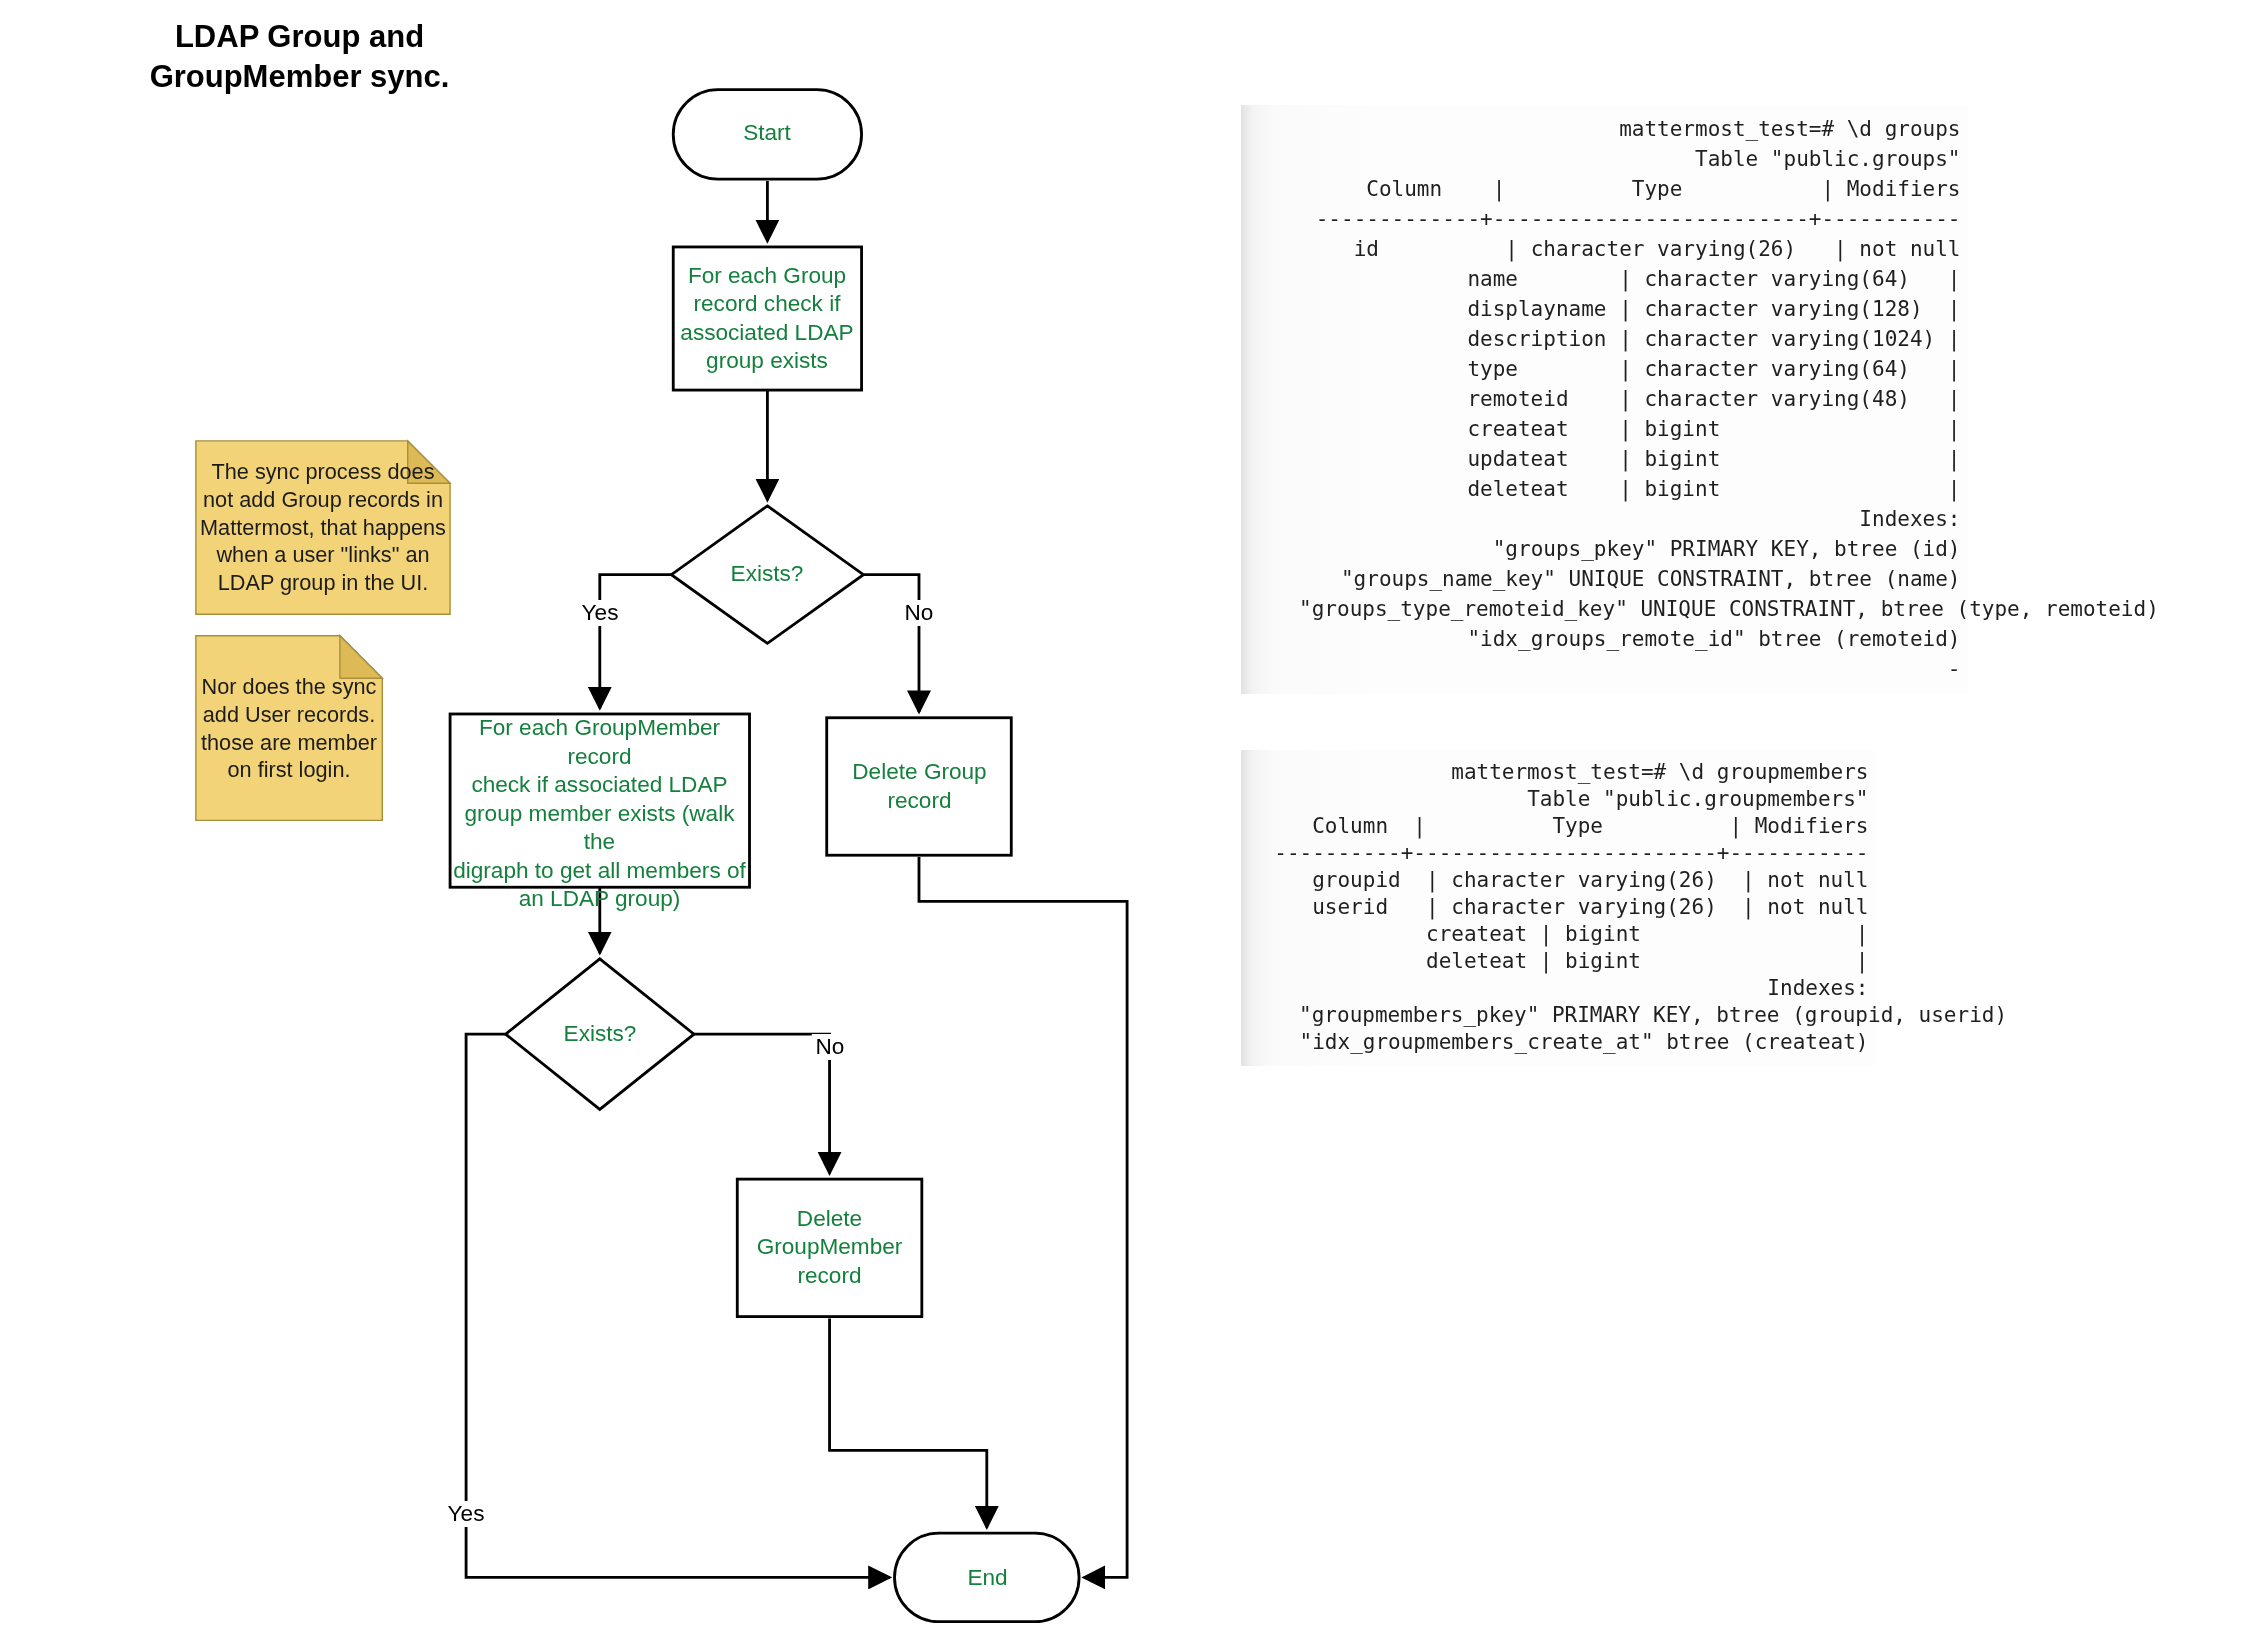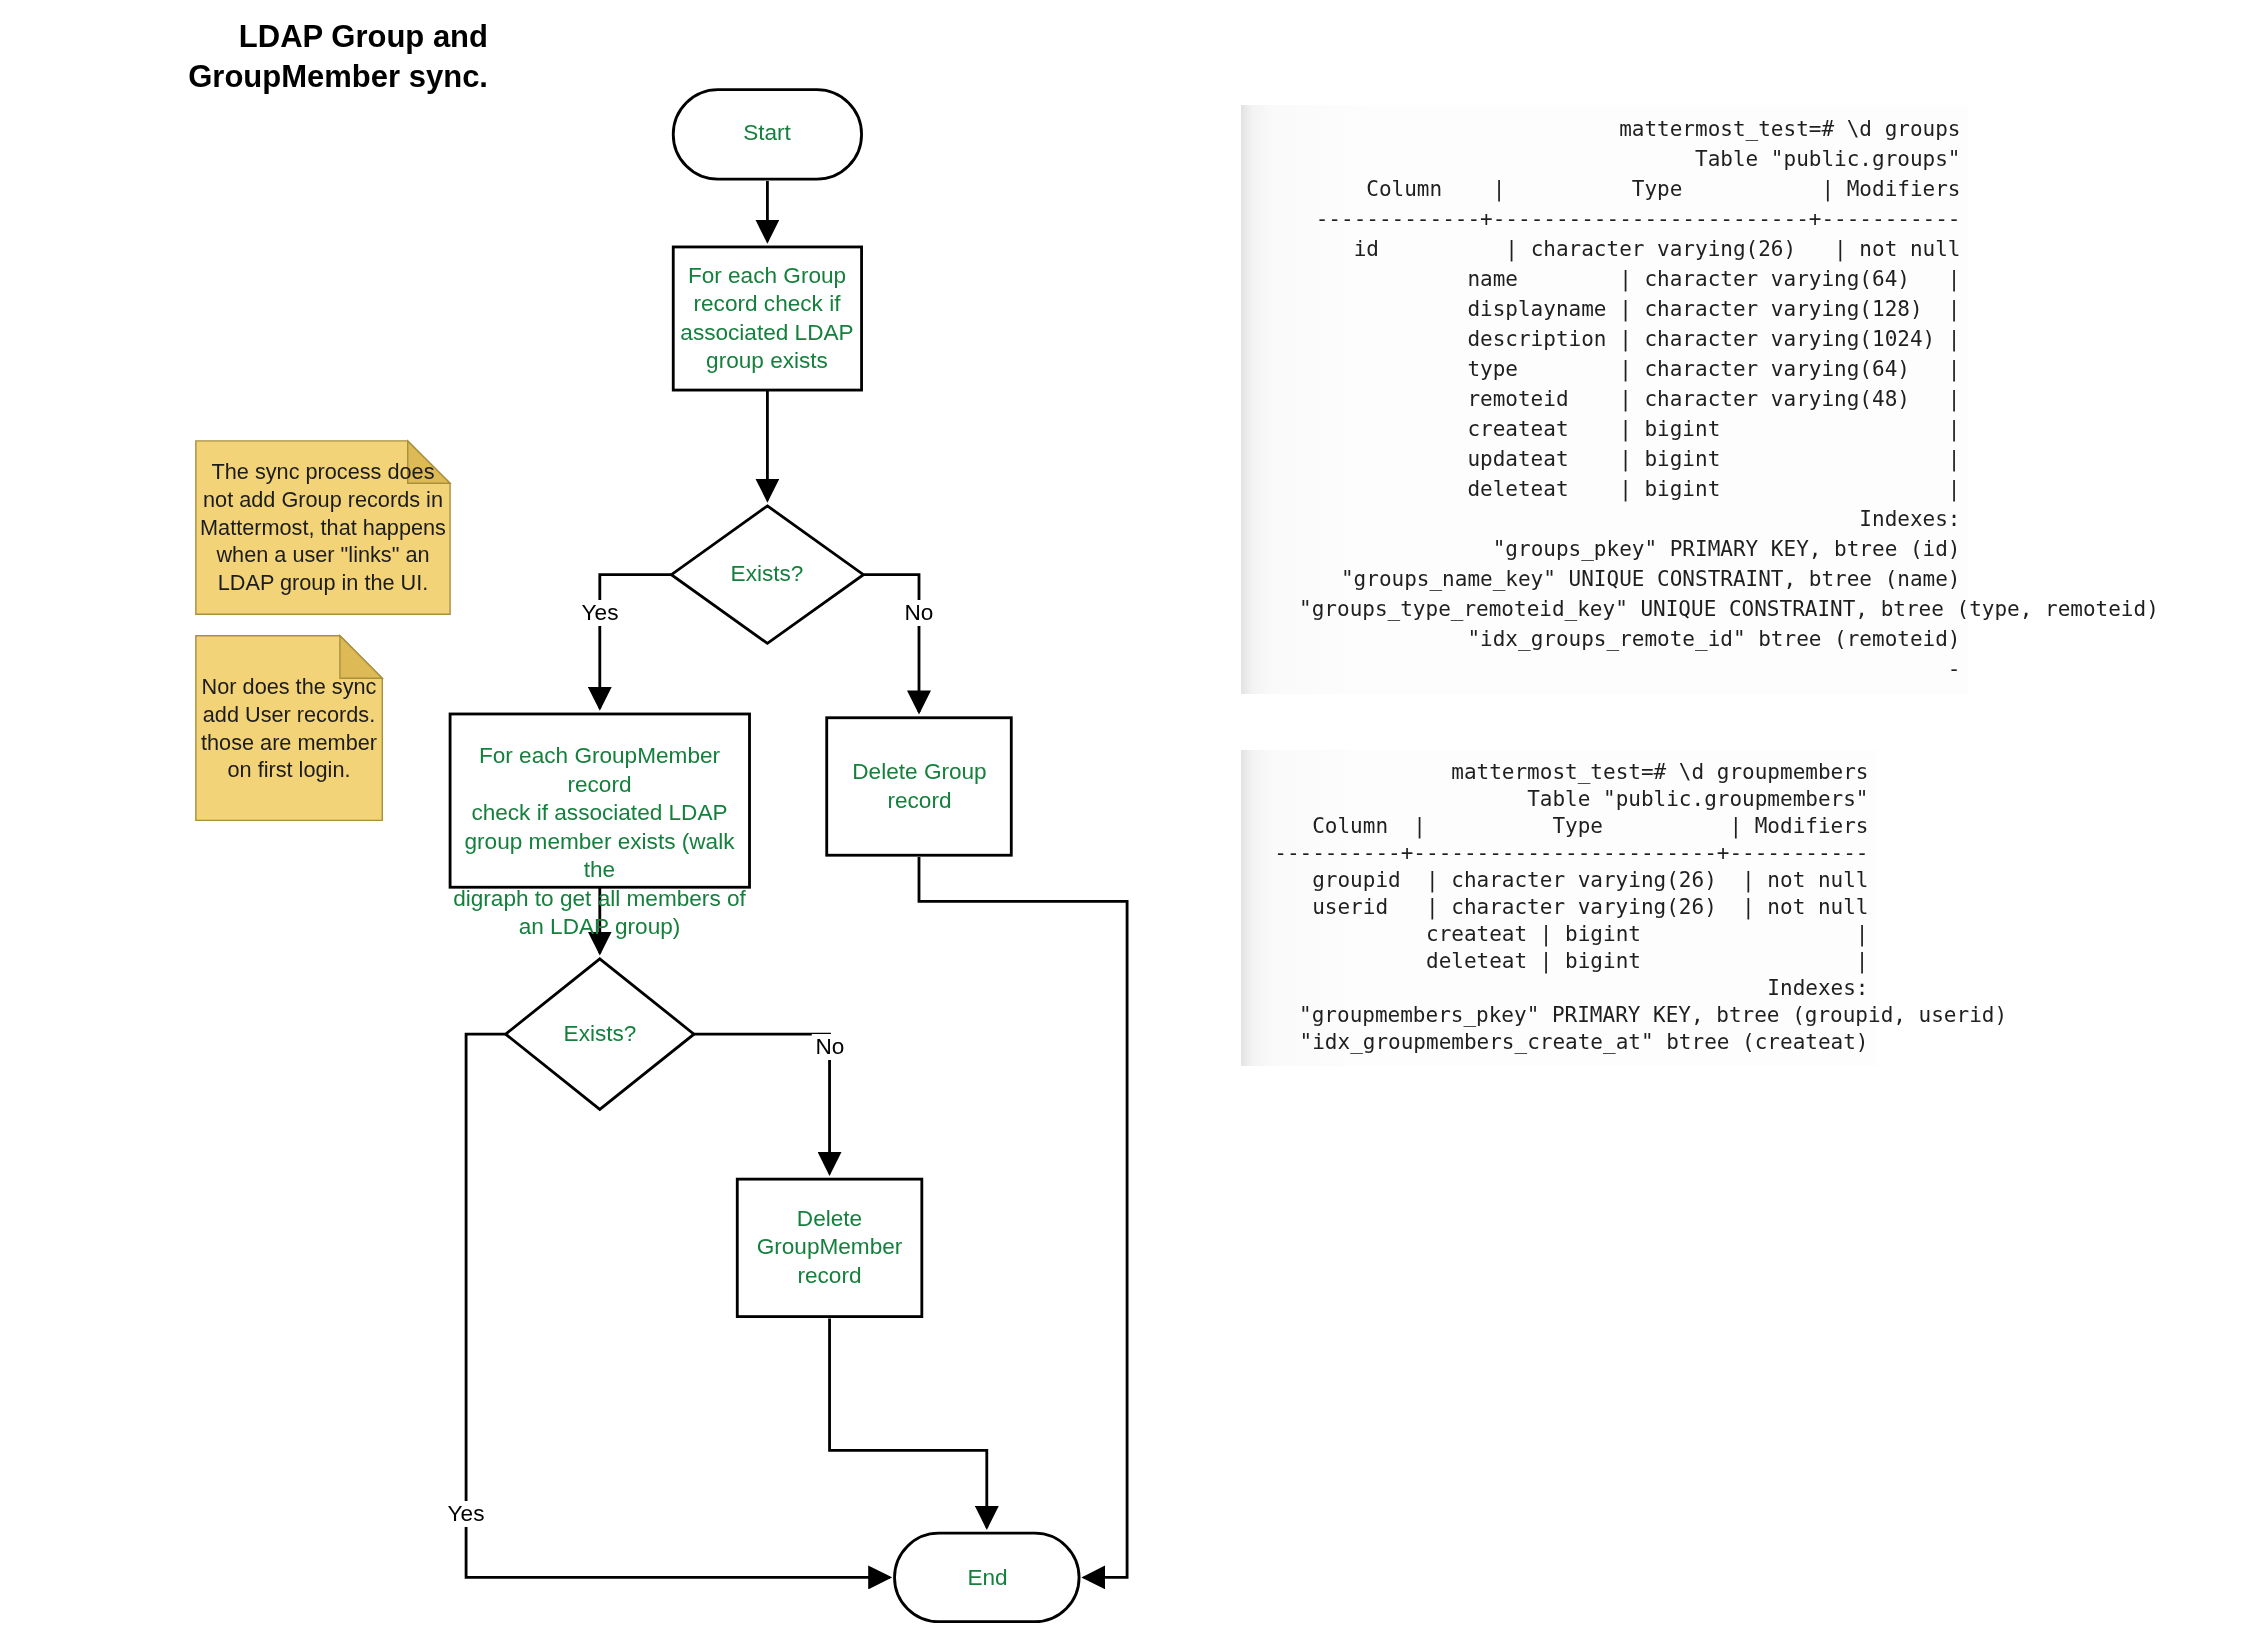--- a/index.html
+++ b/index.html
@@ -3,21 +3,21 @@
 <meta charset="utf-8">
 <style>
   html,body{margin:0;padding:0;}
   body{
     width:2267px;height:1637px;position:relative;background:#ffffff;
     font-family:"Liberation Sans",sans-serif;color:#000;overflow:hidden;
   }
   .abs{position:absolute;text-align:right;}
   #flow-svg{position:absolute;left:0;top:0;}
   .page-title{
-    font-size:31px;font-weight:bold;text-align:right;white-space:pre-line;
+    font-size:31px;font-weight:bold;text-align:center;white-space:pre-line;
     line-height:1.28;color:#000;
   }
   .nodelabel{
     display:flex;align-items:center;justify-content:center;text-align:center;
     white-space:pre-line;font-size:22.6px;line-height:1.26;color:#15803d;
   }
   .edgelabel{
     display:flex;align-items:center;justify-content:center;
     font-size:22.6px;color:#000;background:#ffffff;padding:0 3.8px;
     transform:translate(-50%,-50%);
@@ -86,21 +86,21 @@
 record check if
 associated LDAP
 group exists</div>
 
 <div class="abs nodelabel" style="left:671px;top:506px;width:192px;height:137px;">Exists?</div>
 
 <div class="abs edgelabel" style="left:600px;top:613px;">Yes</div>
 
 <div class="abs edgelabel" style="left:919px;top:613px;">No</div>
 
-<div class="abs nodelabel" style="left:450px;top:742px;width:299px;height:200px;">For each GroupMember record
+<div class="abs nodelabel" style="left:450px;top:714px;width:299px;height:200px;">For each GroupMember record
 check if associated LDAP
 group member exists (walk the
 digraph to get all members of
 an LDAP group)</div>
 
 <div class="abs nodelabel" style="left:827px;top:718px;width:185px;height:137px;">Delete Group
 record</div>
 
 <div class="abs nodelabel" style="left:506px;top:959px;width:188px;height:151px;">Exists?</div>
 

